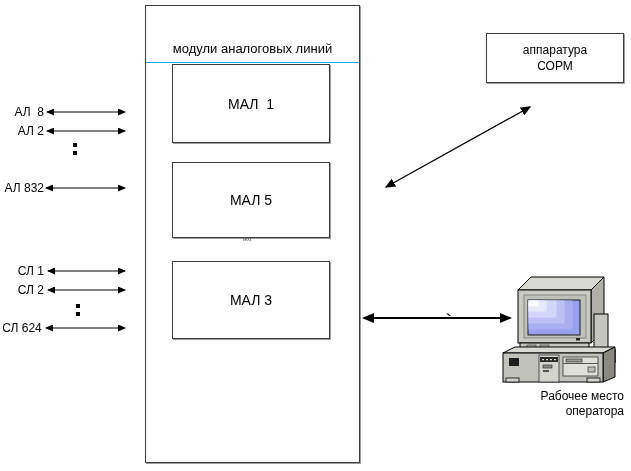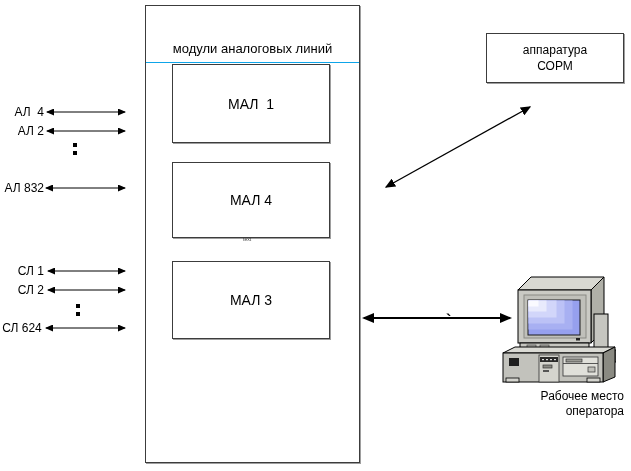--- a/index.html
+++ b/index.html
@@ -41,31 +41,31 @@
 
   .tick{position:absolute;left:446px;top:312px;font-size:16px;font-weight:bold;}
 
   .overlay{position:absolute;left:0;top:0;pointer-events:none;}
 </style>
 </head>
 <body>
 
 <div class="canvas">
 
-  <div class="line-label al1">АЛ  4</div>
+  <div class="line-label al1">АЛ  8</div>
   <div class="line-label al2">АЛ 2</div>
   <div class="line-label al832">АЛ 832</div>
   <div class="line-label sl1">СЛ 1</div>
   <div class="line-label sl2">СЛ 2</div>
   <div class="line-label sl624">СЛ 624</div>
 
   <div class="cabinet">
     <div class="cabinet-header">модули аналоговых линий</div>
     <div class="module mal1">МАЛ  1</div>
-    <div class="module mal2">МАЛ 4</div>
+    <div class="module mal2">МАЛ 5</div>
     <div class="module mal3">МАЛ 3</div>
   </div>
   <div class="tiny-caption">text</div>
 
   <div class="sorm">
     <div>аппаратура</div>
     <div>СОРМ</div>
   </div>
 
   <div class="tick">`</div>

